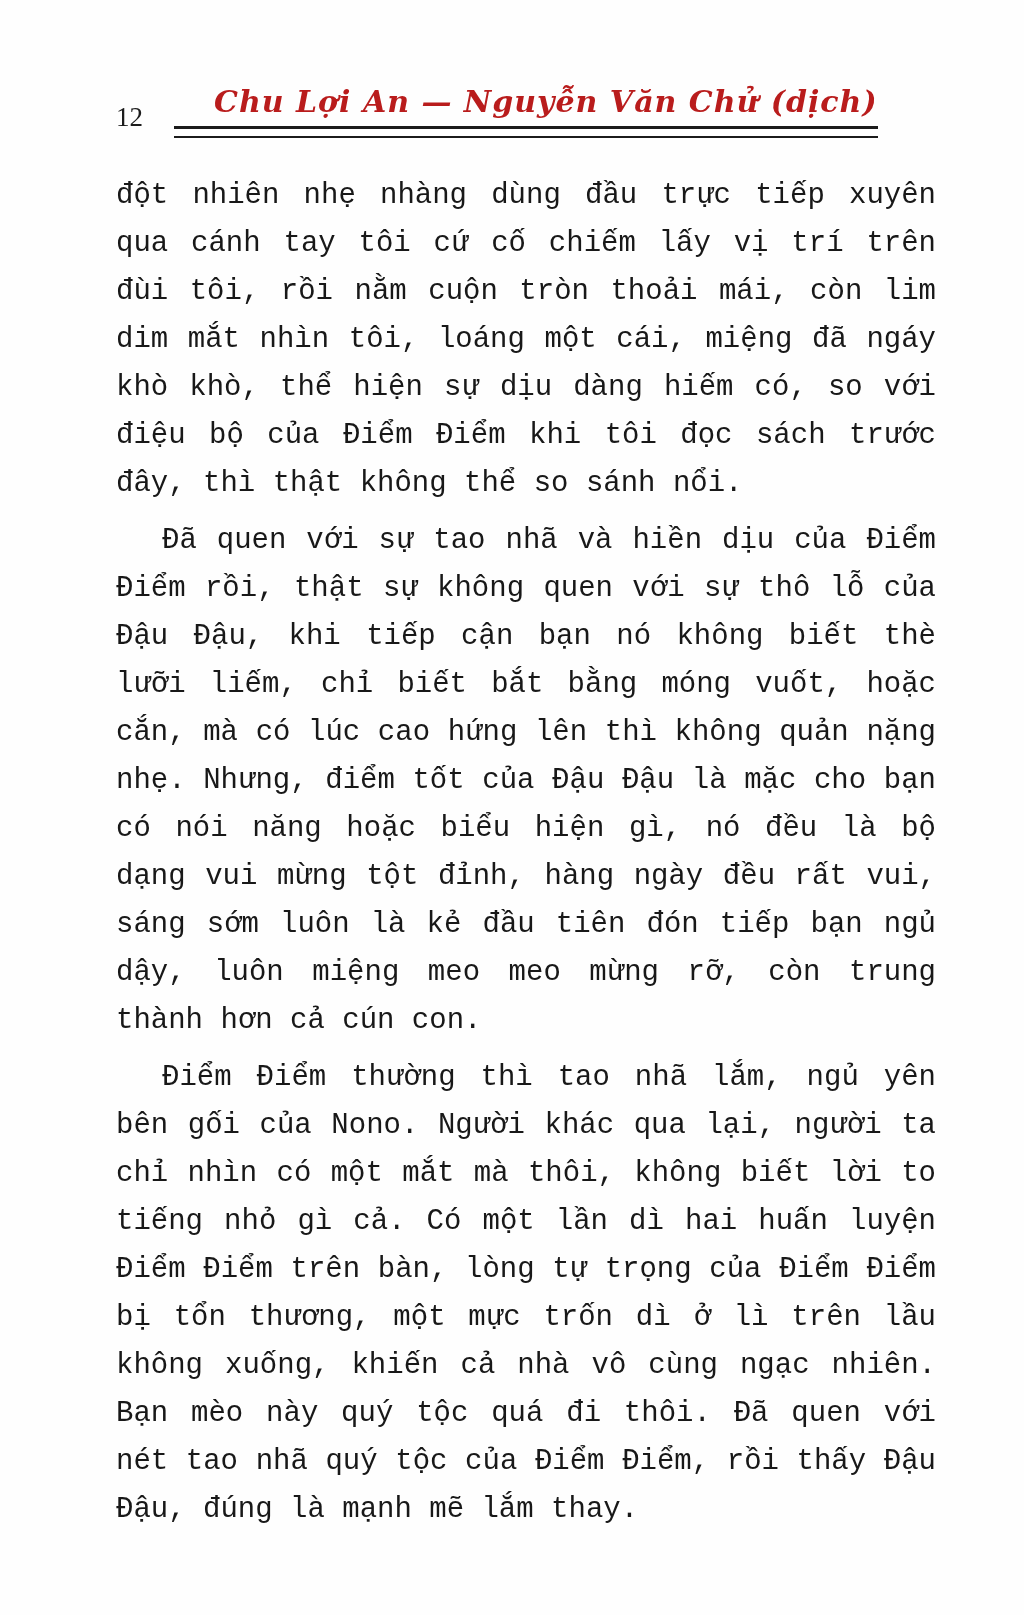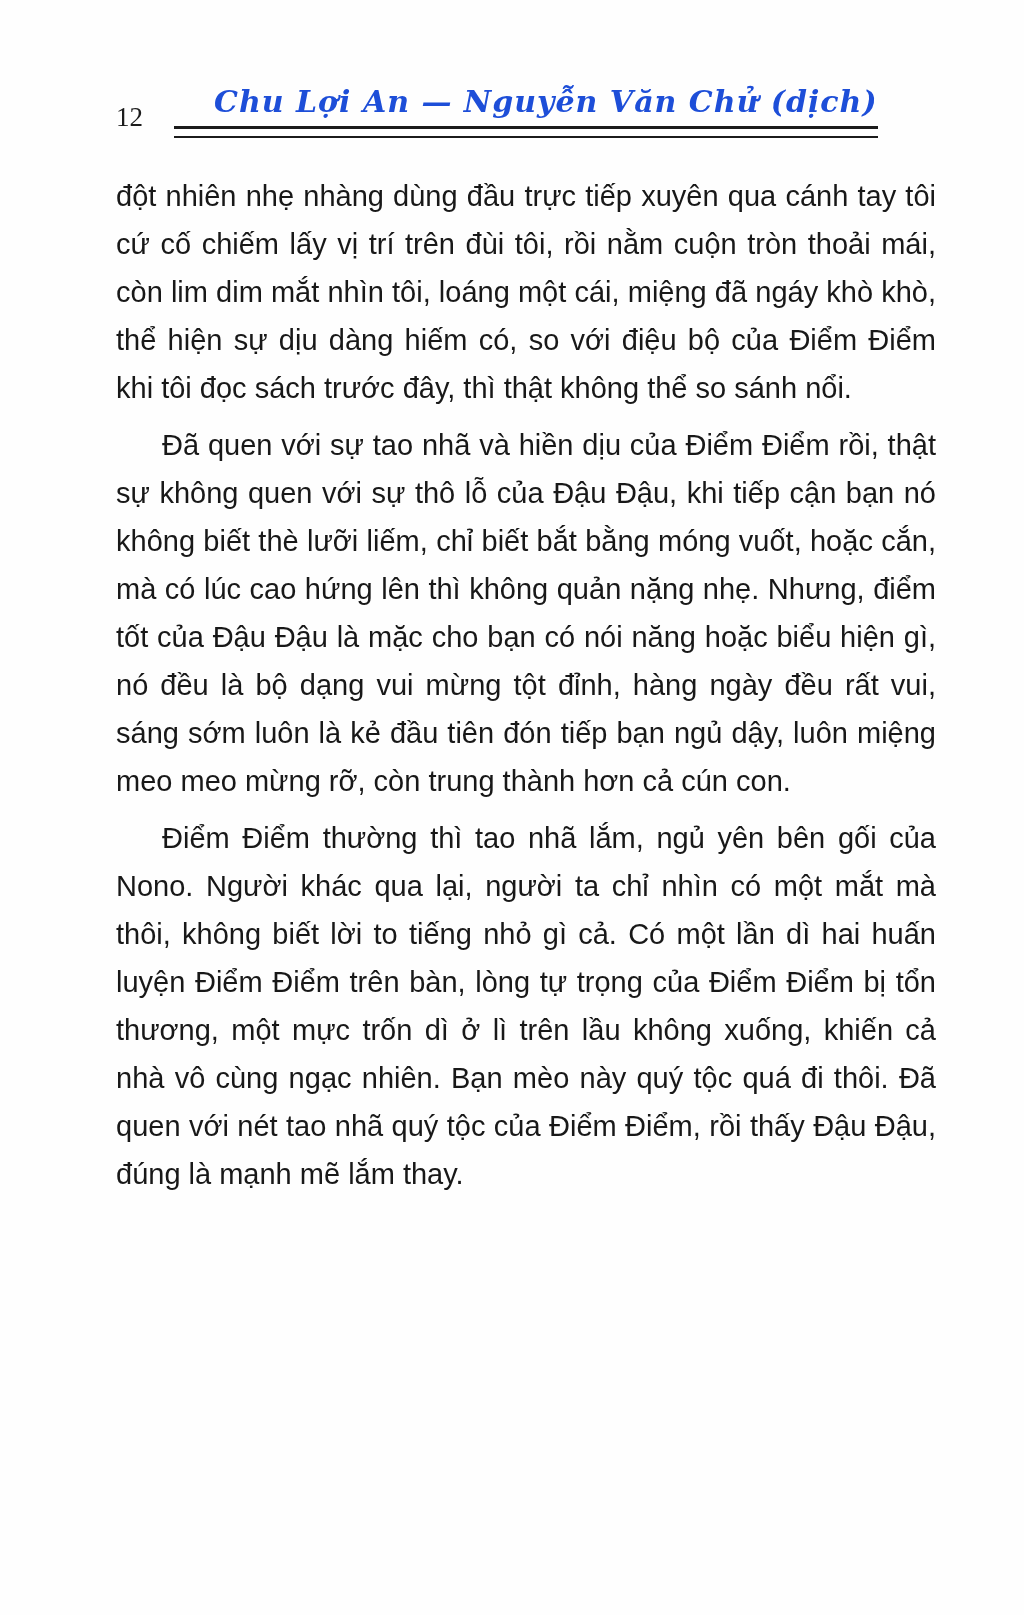--- a/index.html
+++ b/index.html
@@ -43,34 +43,34 @@
     flex-direction: column;
     padding-top: 2px;
   }
   .header-title {
     text-align: center;
     font-family: "DejaVu Serif", serif;
     font-style: italic;
     font-weight: 700;
     font-size: 30px;
     letter-spacing: 1px;
-    color: #1d4ed8;
+    color: #b91c1c;
     padding-left: 40px;
     white-space: nowrap;
   }
   .header-rule {
     margin-top: 7px;
     height: 7px;
     border-top: 3px solid #1b1b1b;
     border-bottom: 2px solid #1b1b1b;
   }
   
   .page-body {
     padding: 32px 88px 0 116px;
-    font-family: Liberation Sans, sans-serif;
+    font-family: Liberation Mono, monospace;
     font-size: 29px;
     line-height: 48px;
     color: #181818;
     text-align: justify;
   }
   .para {
     margin: 0 0 9px 0;
     text-indent: 46px;
   }
   .para.no-indent {

